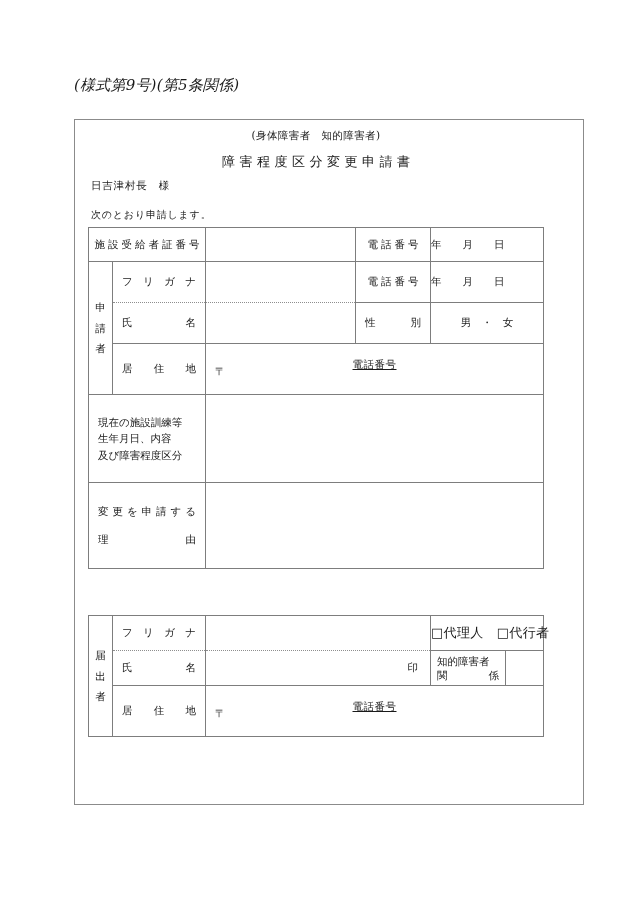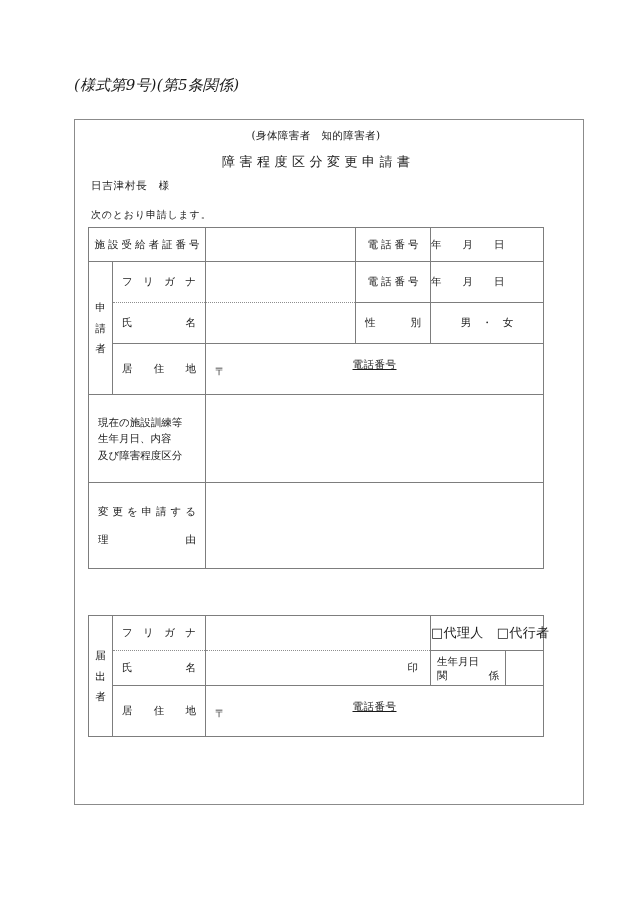--- a/index.html
+++ b/index.html
@@ -405,21 +405,21 @@
         <div class="spread">
               <span>氏</span>
               <span>名</span>
             </div>
       </td>
       <td style="border-top:none">
         <div class="seal">印</div>
       </td>
       <td>
         <div class="rel-label">
-          <div>生年月日</div>
+          <div>知的障害者</div>
           <div class="l2">
             <span>関</span>
             <span>係</span>
           </div>
         </div>
       </td>
       <td></td>
     </tr>
 
     <tr>

